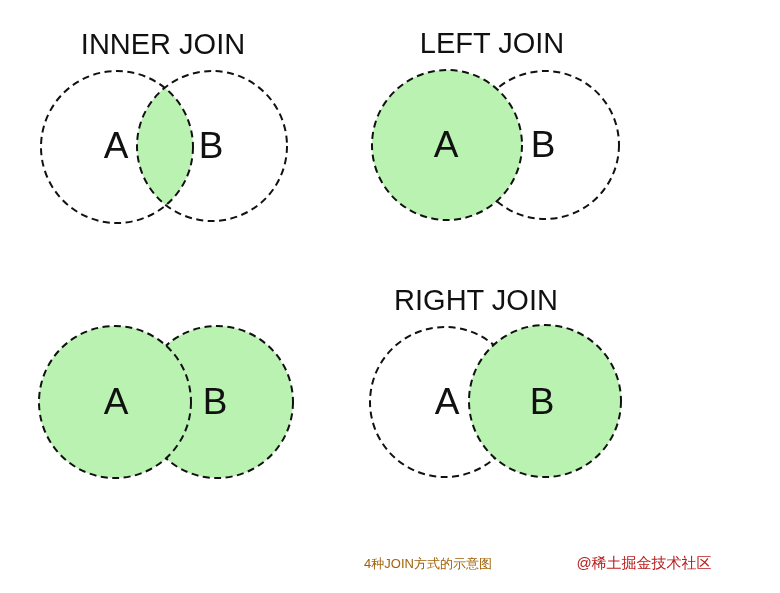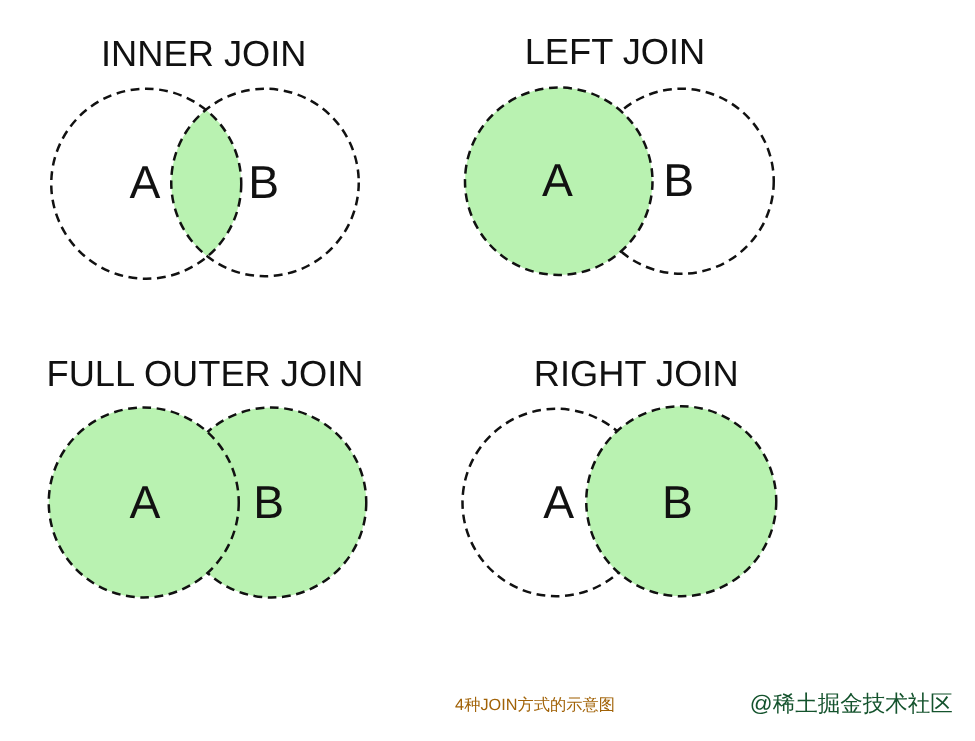--- a/index.html
+++ b/index.html
@@ -35,25 +35,25 @@
     position: absolute;
     left: 428px;
     top: 564px;
     transform: translate(-50%, -50%);
     font-size: 13px;
     color: #a16207;
     white-space: nowrap;
   }
   .watermark {
     position: absolute;
-    left: 681px;
+    left: 644px;
     top: 563px;
     transform: translate(-50%, -50%);
-    font-size: 18px;
-    color: #14532d;
+    font-size: 15px;
+    color: #b91c1c;
     white-space: nowrap;
   }
 </style>
 </head>
 <body>
 
 <div class="canvas">
 
   <svg class="venn-svg" width="780" height="593" viewBox="0 0 780 593">
     <defs>
@@ -79,22 +79,21 @@
     </g>
 
     <g>
       <circle class="dashed" cx="445" cy="402" r="75" fill="#ffffff"></circle>
       <circle class="dashed" cx="545" cy="401" r="76" fill="#b9f2b1"></circle>
     </g>
   </svg>
 
   <div class="panel-title" style="left:492px; top:43px;">LEFT JOIN</div>
   <div class="panel-title" style="left:163px; top:44px;">INNER JOIN</div>
-  <div class="panel-title" style="left:164px; top:300px;">FULL OUTER JOIN</div>
-  <div class="panel-title" style="left:509px; top:300px;">RIGHT JOIN</div>
+  <div class="panel-title" style="left:476px; top:300px;">RIGHT JOIN</div>
 
   <div class="venn-label" style="left:116px; top:146px;">A</div>
   <div class="venn-label" style="left:211px; top:146px;">B</div>
 
   <div class="venn-label" style="left:446px; top:145px;">A</div>
   <div class="venn-label" style="left:543px; top:145px;">B</div>
 
   <div class="venn-label" style="left:116px; top:402px;">A</div>
   <div class="venn-label" style="left:215px; top:402px;">B</div>
 

